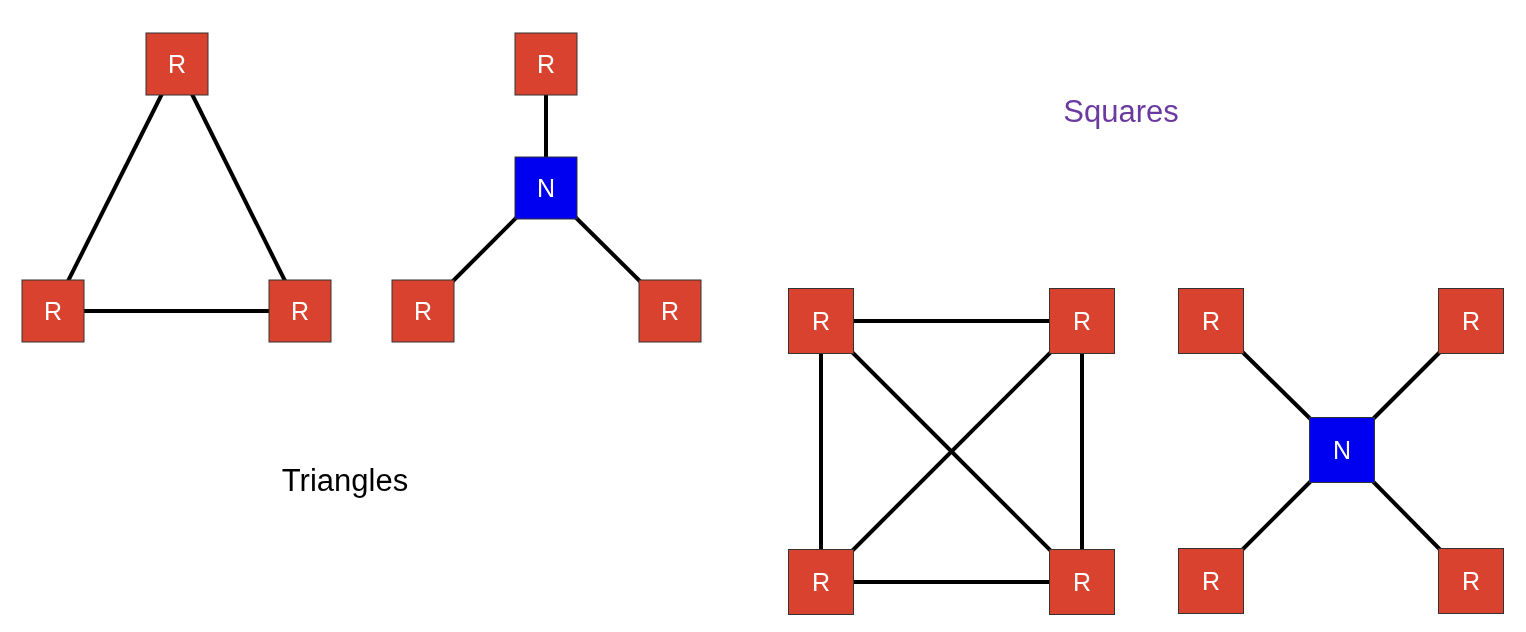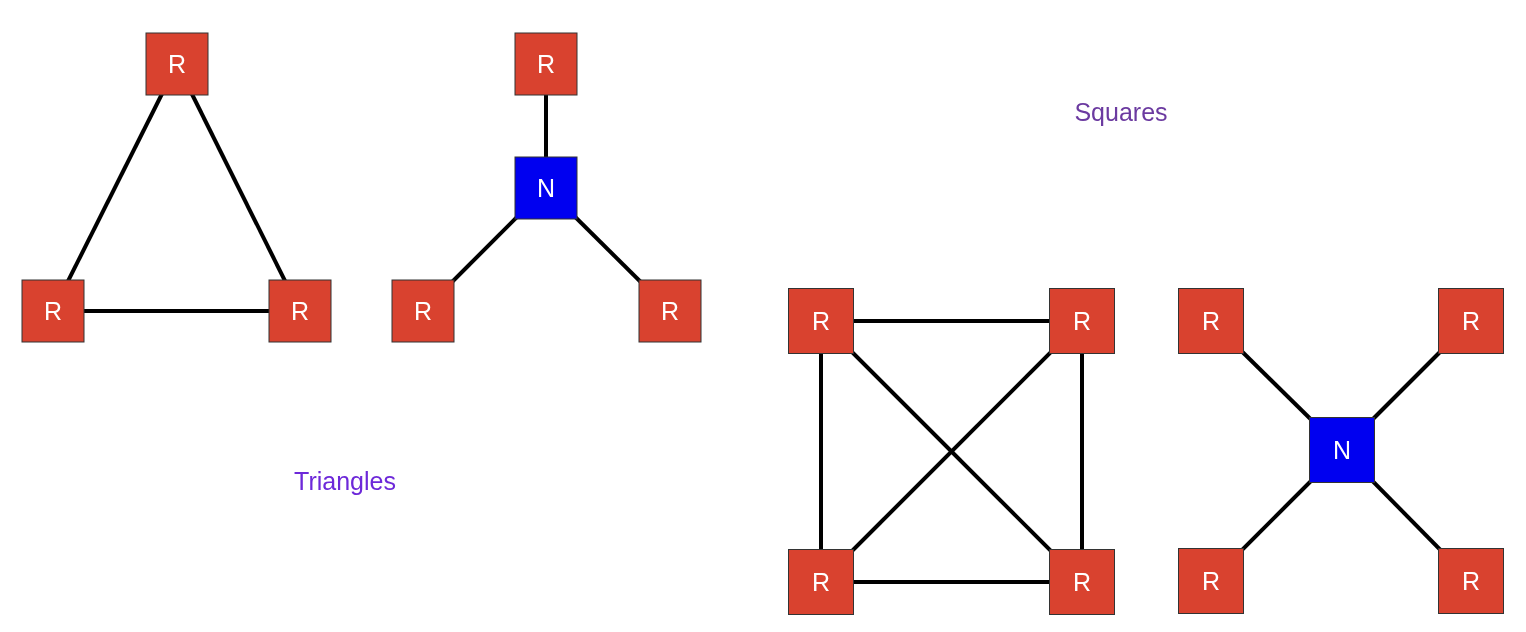--- a/index.html
+++ b/index.html
@@ -18,21 +18,21 @@
     overflow: hidden;
   }
   .diagram-svg {
     position: absolute;
     left: 0;
     top: 0;
   }
   .section-label {
     position: absolute;
     transform: translate(-50%, -50%);
-    font-size: 25px;
+    font-size: 31px;
     font-weight: 400;
     letter-spacing: 0px;
     white-space: nowrap;
   }
   .edge-line {
     stroke-linecap: butt;
   }
   .node-box {
     stroke-width: 1px;
   }
@@ -130,16 +130,16 @@
           <rect x="1178.5" y="548.5" width="65" height="65" fill="#d9422f" stroke="#333333" class="node-box"></rect>
           <text x="1211" y="590" fill="#ffffff" class="node-letter">R</text>
         </g>
         <g>
           <rect x="1438.5" y="548.5" width="65" height="65" fill="#d9422f" stroke="#333333" class="node-box"></rect>
           <text x="1471" y="590" fill="#ffffff" class="node-letter">R</text>
         </g>
       </g>
     </svg>
 
-  <div class="section-label" id="label-triangles" title="Triangles" style="left: 345px; top: 481px; color: #6d28d9;">Triangles</div>
+  <div class="section-label" id="label-triangles" title="Triangles" style="left: 345px; top: 481px; color: #000000;">Triangles</div>
 
   <div class="section-label" id="label-squares" title="Squares" style="left: 1121px; top: 112px; color: rgb(107, 58, 160);">Squares</div>
 </div>
 
 </body></html>

